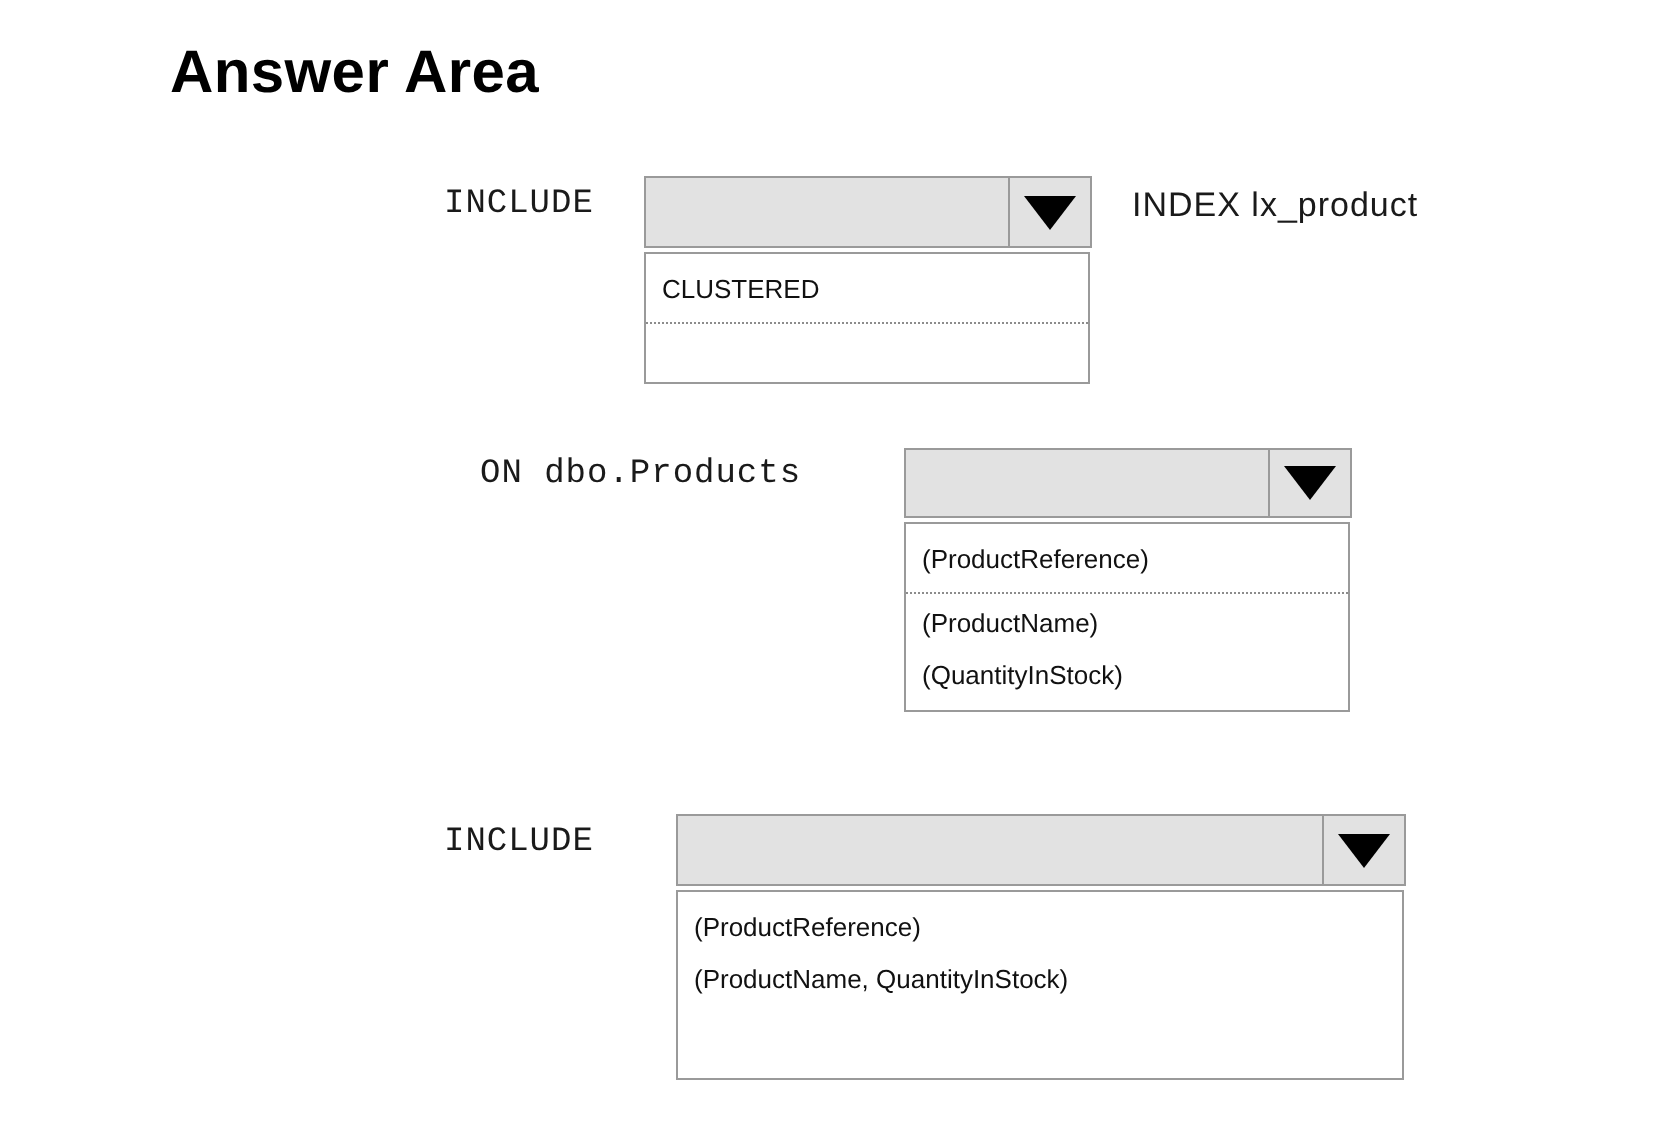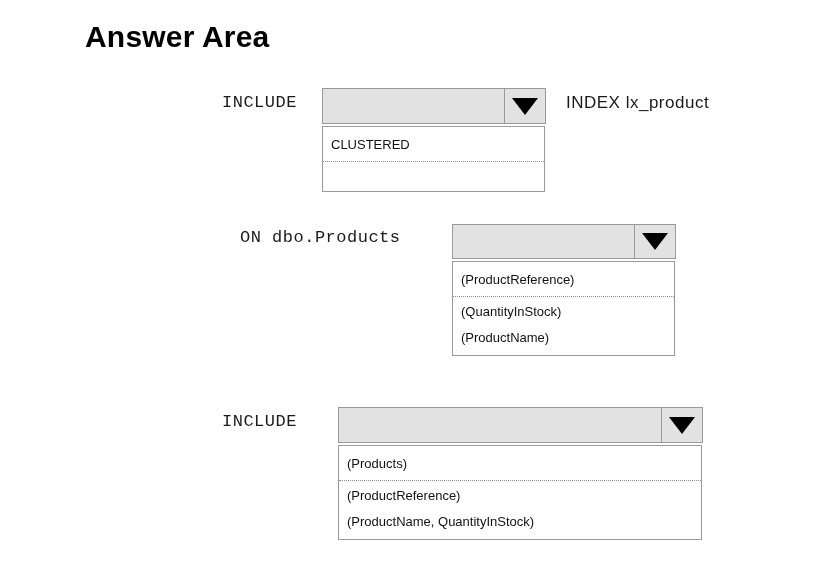--- a/index.html
+++ b/index.html
@@ -135,31 +135,30 @@
 <div class="combo-closed" style="left:452px; top:224px; width:224px; height:35px;">
   <div class="combo-value"></div>
   <div class="combo-arrow-btn">
     <span class="tri"></span>
   </div>
 </div>
 
 <div class="combo-list" style="left:452px; top:261px; width:223px; height:95px;">
   <div class="pad-top"></div>
   <div class="combo-option first-group">(ProductReference)</div>
+  <div class="combo-option">(ProductName)</div>
   <div class="combo-option">(QuantityInStock)</div>
-  <div class="combo-option">(ProductName)</div>
 </div>
 
 <div class="row-label" style="left:222px; top:412px;">INCLUDE</div>
 
 <div class="combo-closed" style="left:338px; top:407px; width:365px; height:36px;">
   <div class="combo-value"></div>
   <div class="combo-arrow-btn">
     <span class="tri"></span>
   </div>
 </div>
 
 <div class="combo-list" style="left:338px; top:445px; width:364px; height:95px;">
   <div class="pad-top"></div>
-  <div class="combo-option first-group">(Products)</div>
   <div class="combo-option">(ProductReference)</div>
   <div class="combo-option">(ProductName, QuantityInStock)</div>
 </div>
 
 </body></html>

